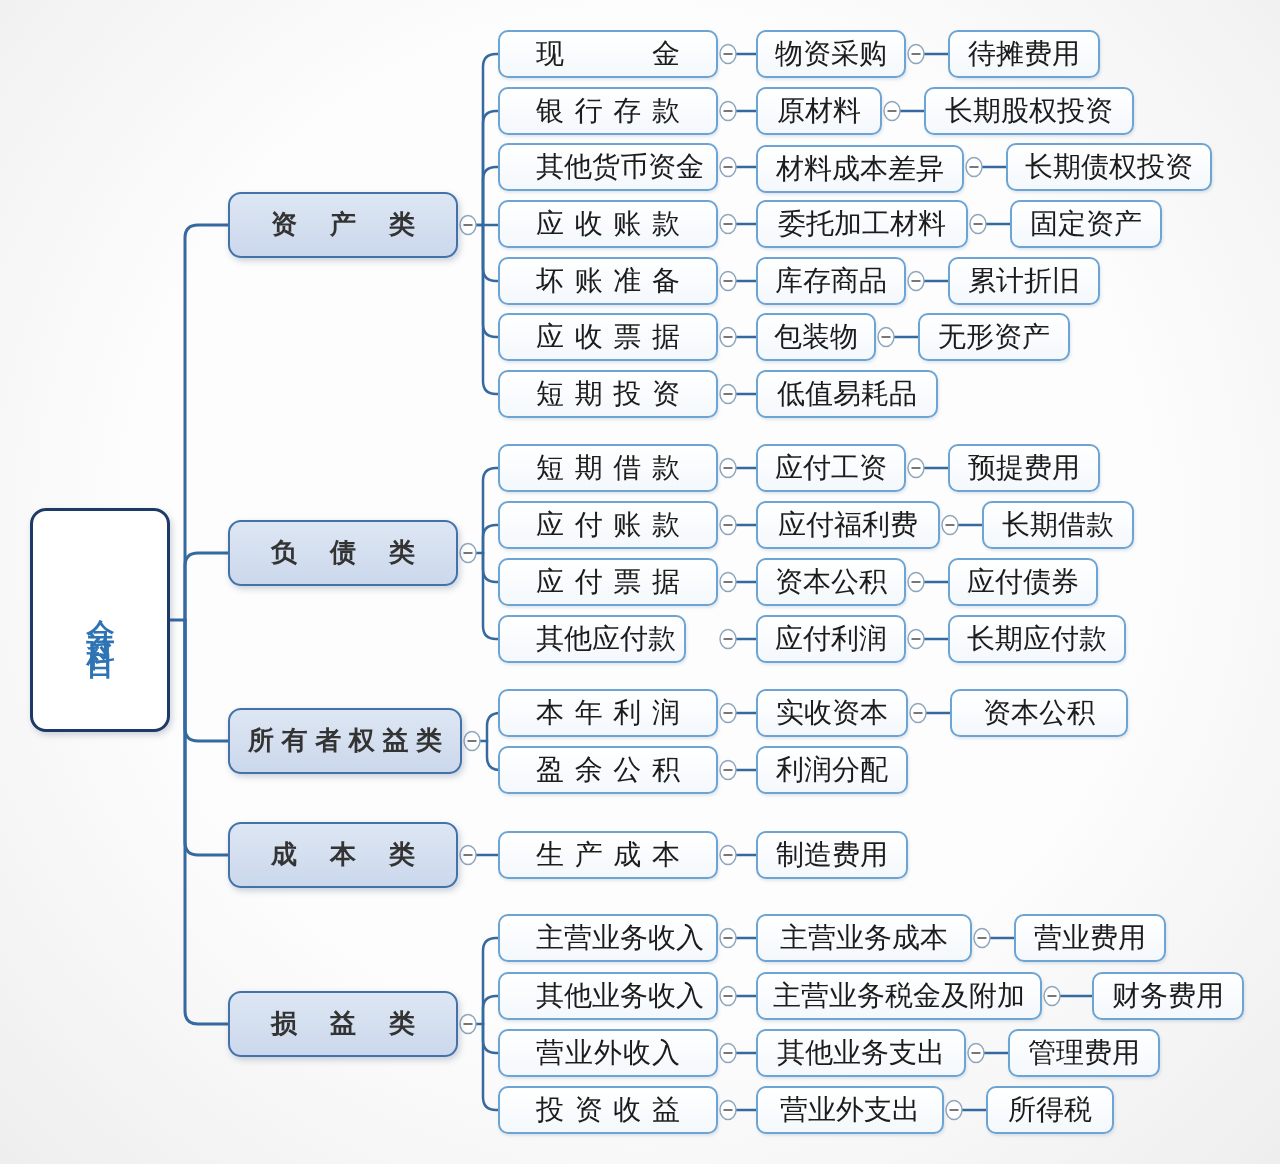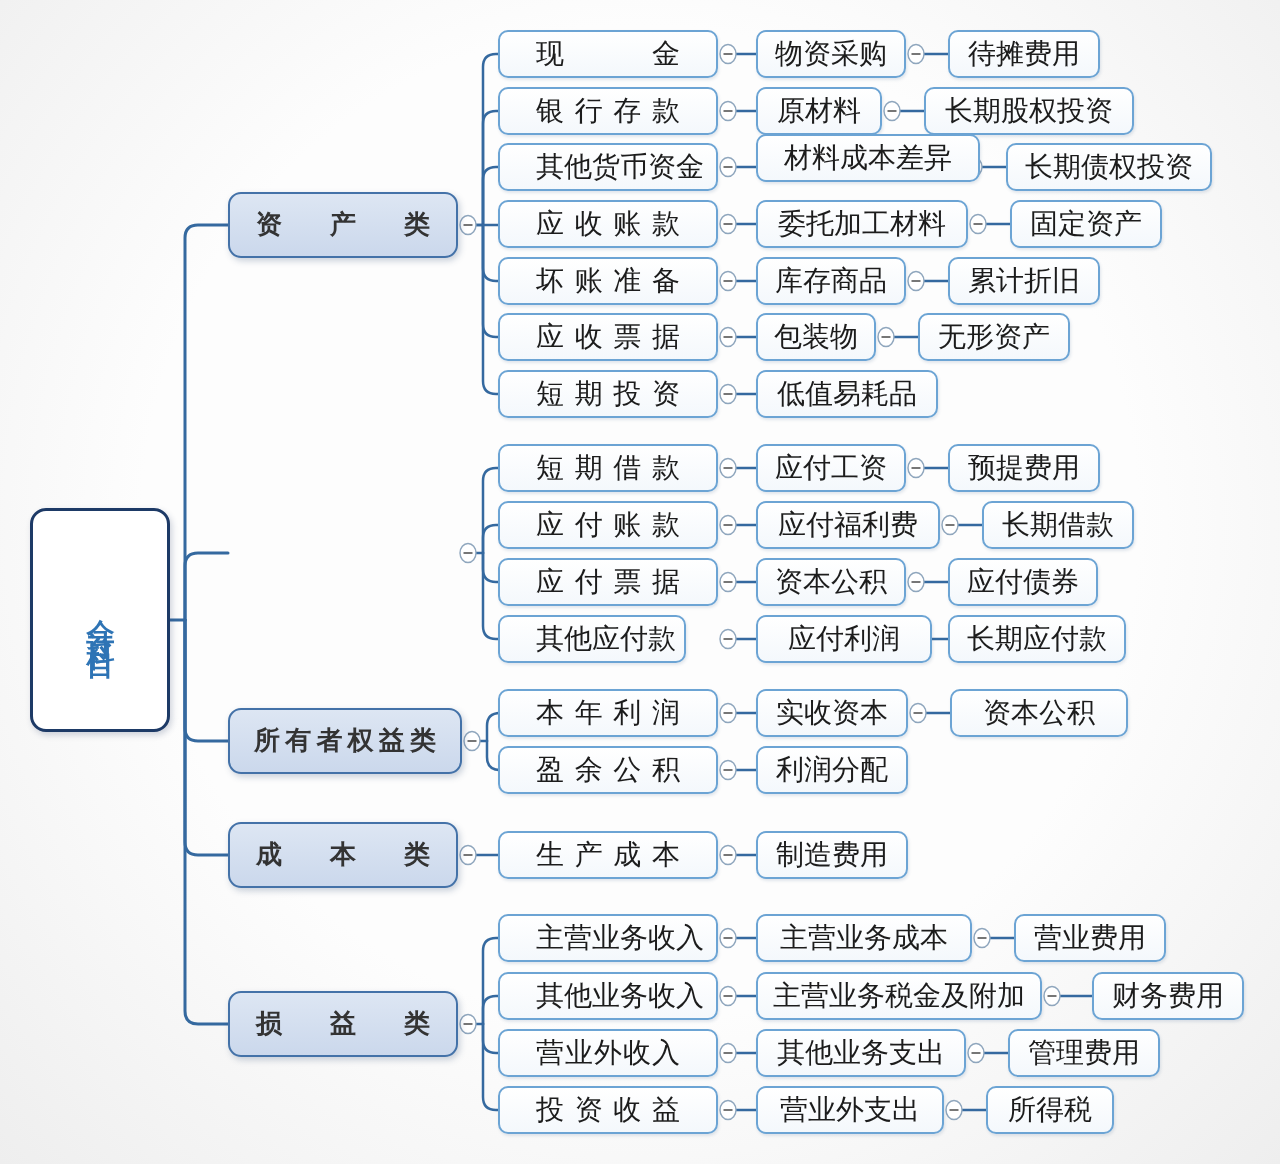--- a/index.html
+++ b/index.html
@@ -41,21 +41,21 @@
     height:66px;
     line-height:61px;
     background:linear-gradient(180deg,#dde6f3 0%,#cbd8ec 100%);
     border:2.5px solid #4472a8;
     border-radius:13px;
     font-size:26px;
     font-weight:600;
     color:#333333;
     text-align:justify;
     text-align-last:justify;
-    padding:0 26px;
+    padding:0 41px;
     box-shadow:2px 3px 6px rgba(50,80,120,.25);
   }
   .root{
     background:#ffffff;
     border:3px solid #1d3a66;
     border-radius:16px;
     display:flex;
     align-items:center;
     justify-content:center;
     writing-mode:vertical-rl;
@@ -207,34 +207,35 @@
       <ellipse cx="728" cy="1110" rx="8" ry="9.5" fill="#ffffff" stroke="#8fa6bd" stroke-width="1.4"></ellipse>
       <line x1="723.5" y1="1110" x2="732.5" y2="1110" stroke="#555555" stroke-width="1.6"></line>
       <line x1="962" y1="1110" x2="986" y2="1110" stroke="#35699f" stroke-width="2.5" stroke-linecap="round"></line>
       <ellipse cx="954" cy="1110" rx="8" ry="9.5" fill="#ffffff" stroke="#8fa6bd" stroke-width="1.4"></ellipse>
       <line x1="949.5" y1="1110" x2="958.5" y2="1110" stroke="#555555" stroke-width="1.6"></line>
     </svg>
 
   <div class="node root" style="left:30px;top:508px;width:140px;height:224px">会计科目</div>
 
   <div class="node branch" style="left:228px;top:192px;width:230px">资产类</div>
-  <div class="node branch" style="left:228px;top:708px;width:234px;padding:0 24px">所有者权益类</div>
+  <div class="node branch" style="left:228px;top:520px;width:230px">负债类</div>
+  <div class="node branch" style="left:228px;top:708px;width:234px;padding:0 18px">所有者权益类</div>
   <div class="node branch" style="left:228px;top:822px;width:230px">成本类</div>
   <div class="node branch" style="left:228px;top:991px;width:230px">损益类</div>
 
   <div class="node leaf j" style="left:498px;top:30px;width:220px">现金</div>
   <div class="node leaf" style="left:756px;top:30px;width:150px">物资采购</div>
   <div class="node leaf" style="left:948px;top:30px;width:152px">待摊费用</div>
 
   <div class="node leaf j" style="left:498px;top:87px;width:220px">银行存款</div>
   <div class="node leaf" style="left:756px;top:87px;width:126px">原材料</div>
   <div class="node leaf" style="left:924px;top:87px;width:210px">长期股权投资</div>
 
   <div class="node leaf j" style="left:498px;top:143px;width:220px">其他货币资金</div>
-  <div class="node leaf" style="left:756px;top:134px;width:224px">材料成本差异</div>
+  <div class="node leaf" style="left:756px;top:145px;width:208px">材料成本差异</div>
   <div class="node leaf" style="left:1006px;top:143px;width:206px">长期债权投资</div>
 
   <div class="node leaf j" style="left:498px;top:200px;width:220px">应收账款</div>
   <div class="node leaf" style="left:756px;top:200px;width:212px">委托加工材料</div>
   <div class="node leaf" style="left:1010px;top:200px;width:152px">固定资产</div>
 
   <div class="node leaf j" style="left:498px;top:257px;width:220px">坏账准备</div>
   <div class="node leaf" style="left:756px;top:257px;width:150px">库存商品</div>
   <div class="node leaf" style="left:948px;top:257px;width:152px">累计折旧</div>
 
@@ -251,21 +252,21 @@
 
   <div class="node leaf j" style="left:498px;top:501px;width:220px">应付账款</div>
   <div class="node leaf" style="left:756px;top:501px;width:184px">应付福利费</div>
   <div class="node leaf" style="left:982px;top:501px;width:152px">长期借款</div>
 
   <div class="node leaf j" style="left:498px;top:558px;width:220px">应付票据</div>
   <div class="node leaf" style="left:756px;top:558px;width:150px">资本公积</div>
   <div class="node leaf" style="left:948px;top:558px;width:150px">应付债券</div>
 
   <div class="node leaf j" style="left:498px;top:615px;width:188px">其他应付款</div>
-  <div class="node leaf" style="left:756px;top:615px;width:176px">应付利润</div>
+  <div class="node leaf" style="left:756px;top:615px;width:150px">应付利润</div>
   <div class="node leaf" style="left:948px;top:615px;width:178px">长期应付款</div>
 
   <div class="node leaf j" style="left:498px;top:689px;width:220px">本年利润</div>
   <div class="node leaf" style="left:756px;top:689px;width:152px">实收资本</div>
   <div class="node leaf" style="left:950px;top:689px;width:178px">资本公积</div>
 
   <div class="node leaf j" style="left:498px;top:746px;width:220px">盈余公积</div>
   <div class="node leaf" style="left:756px;top:746px;width:152px">利润分配</div>
 
   <div class="node leaf j" style="left:498px;top:831px;width:220px">生产成本</div>

